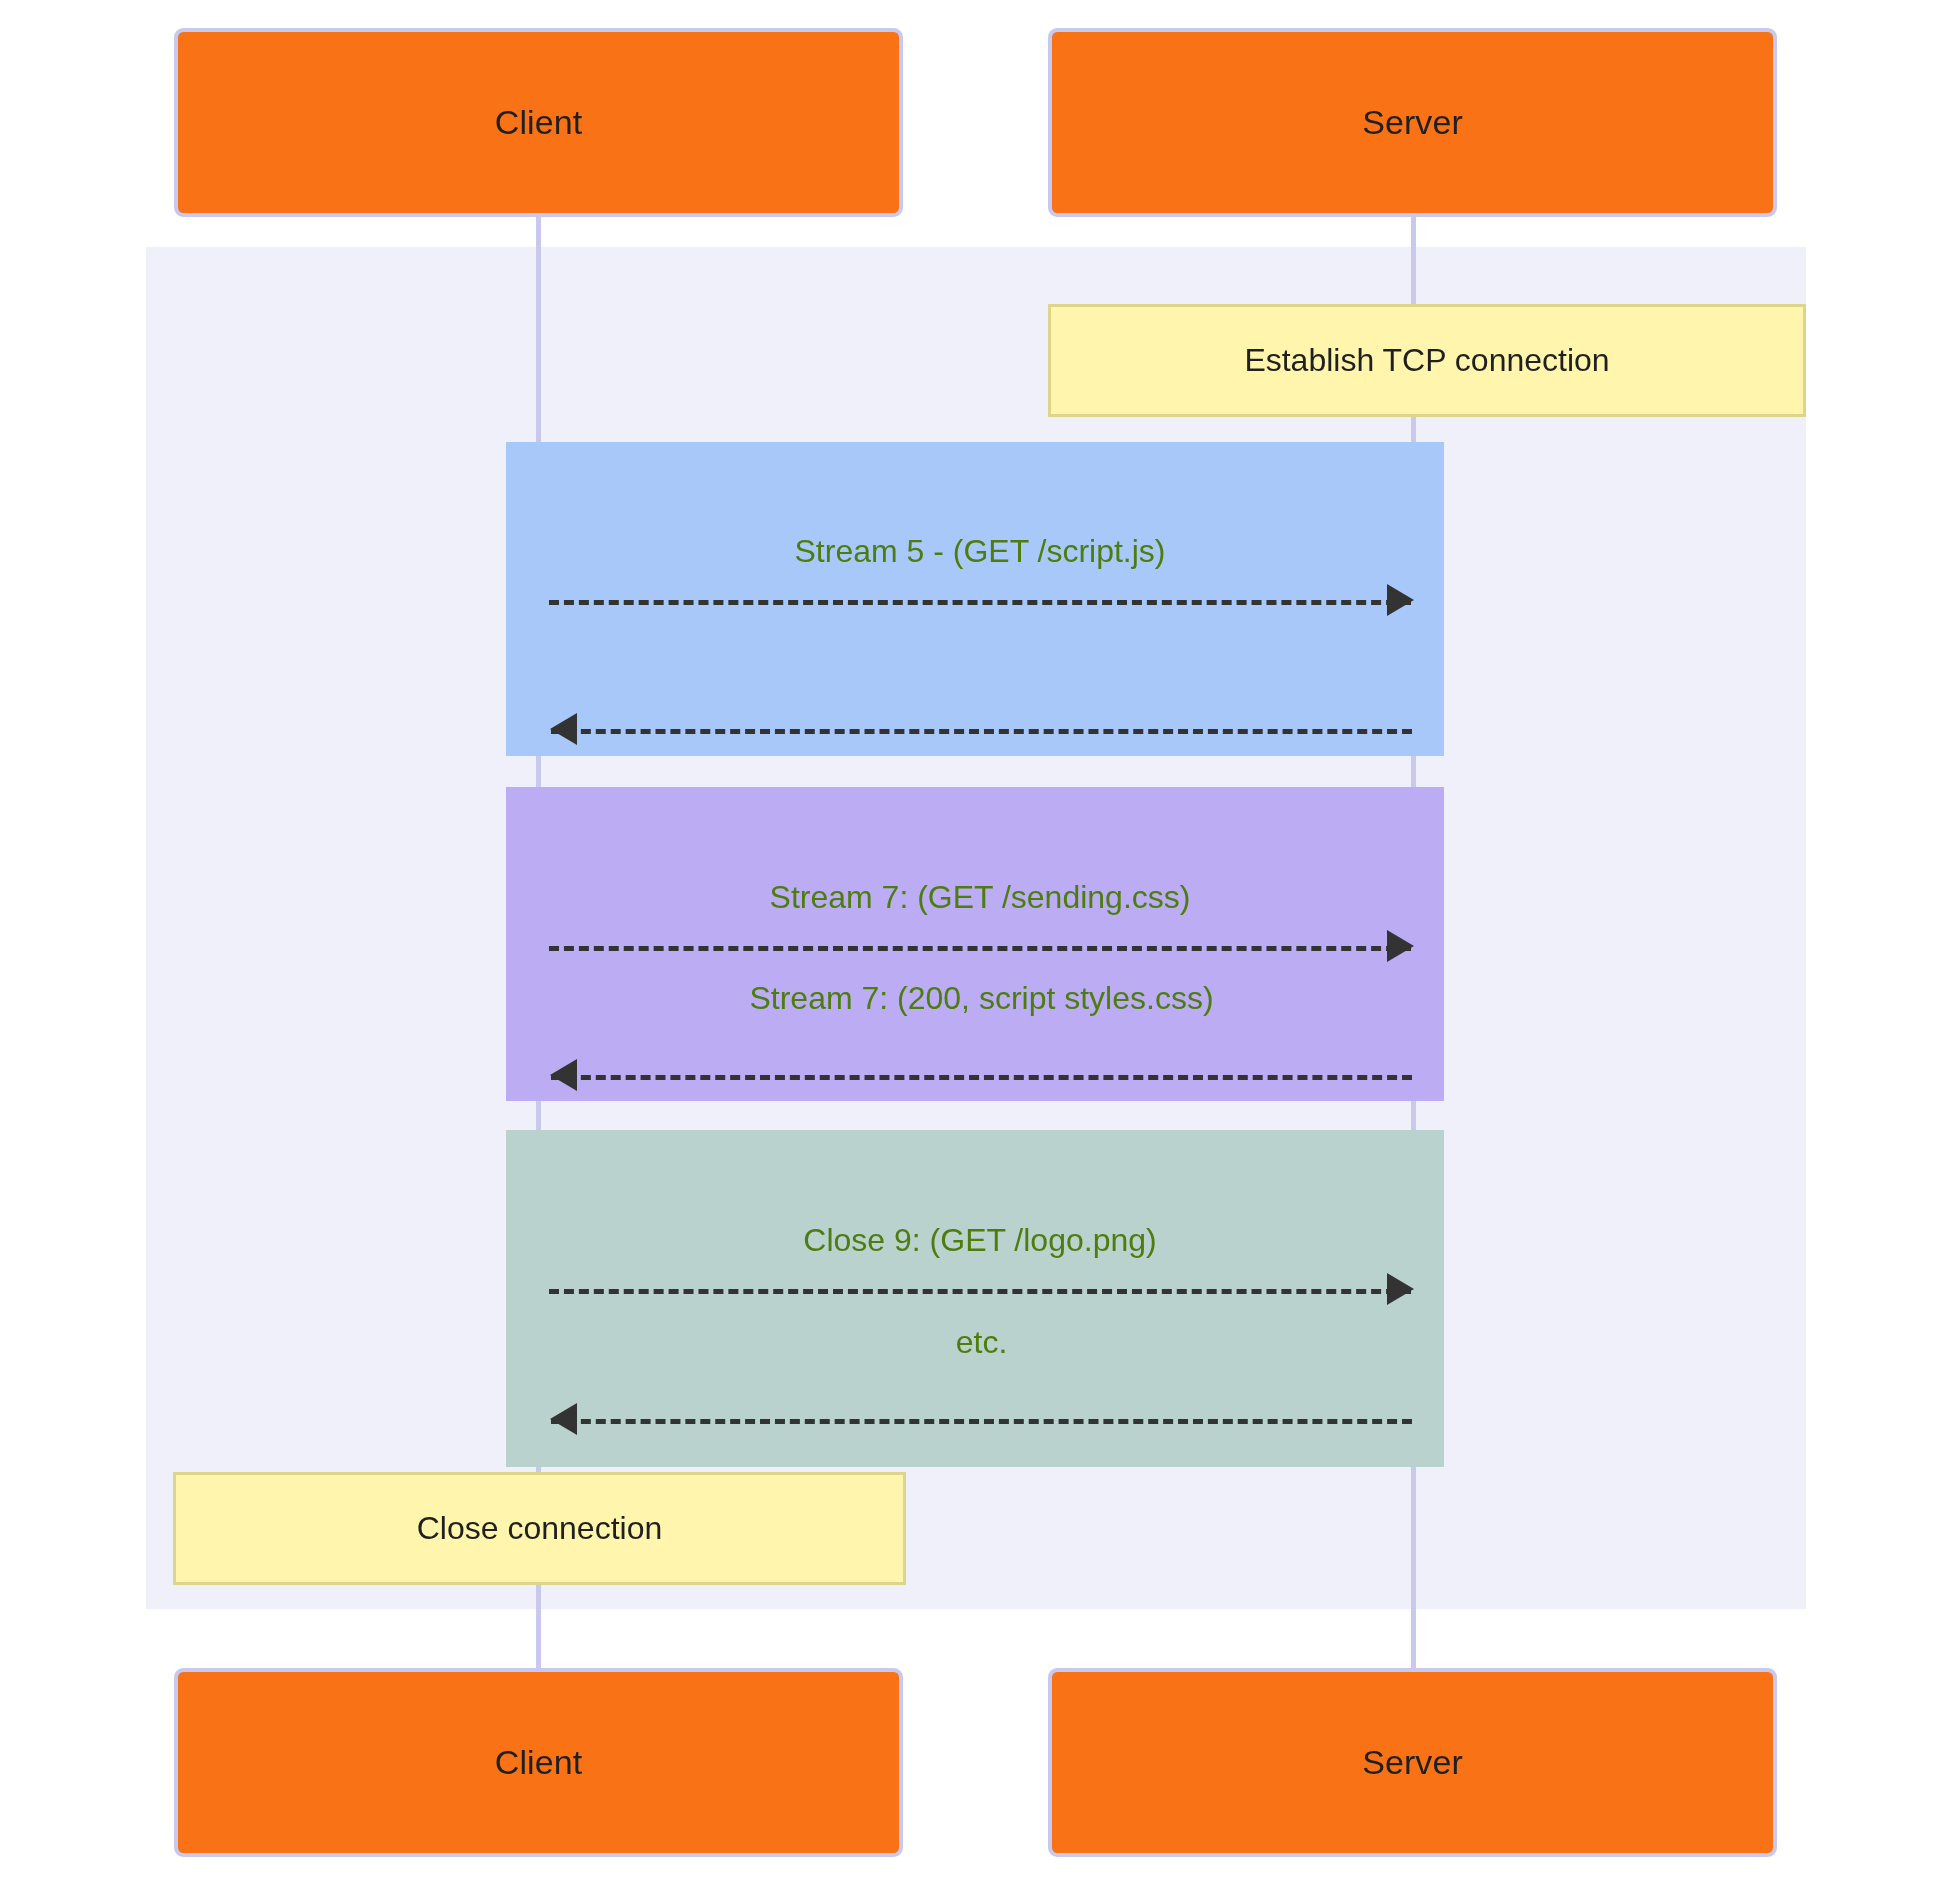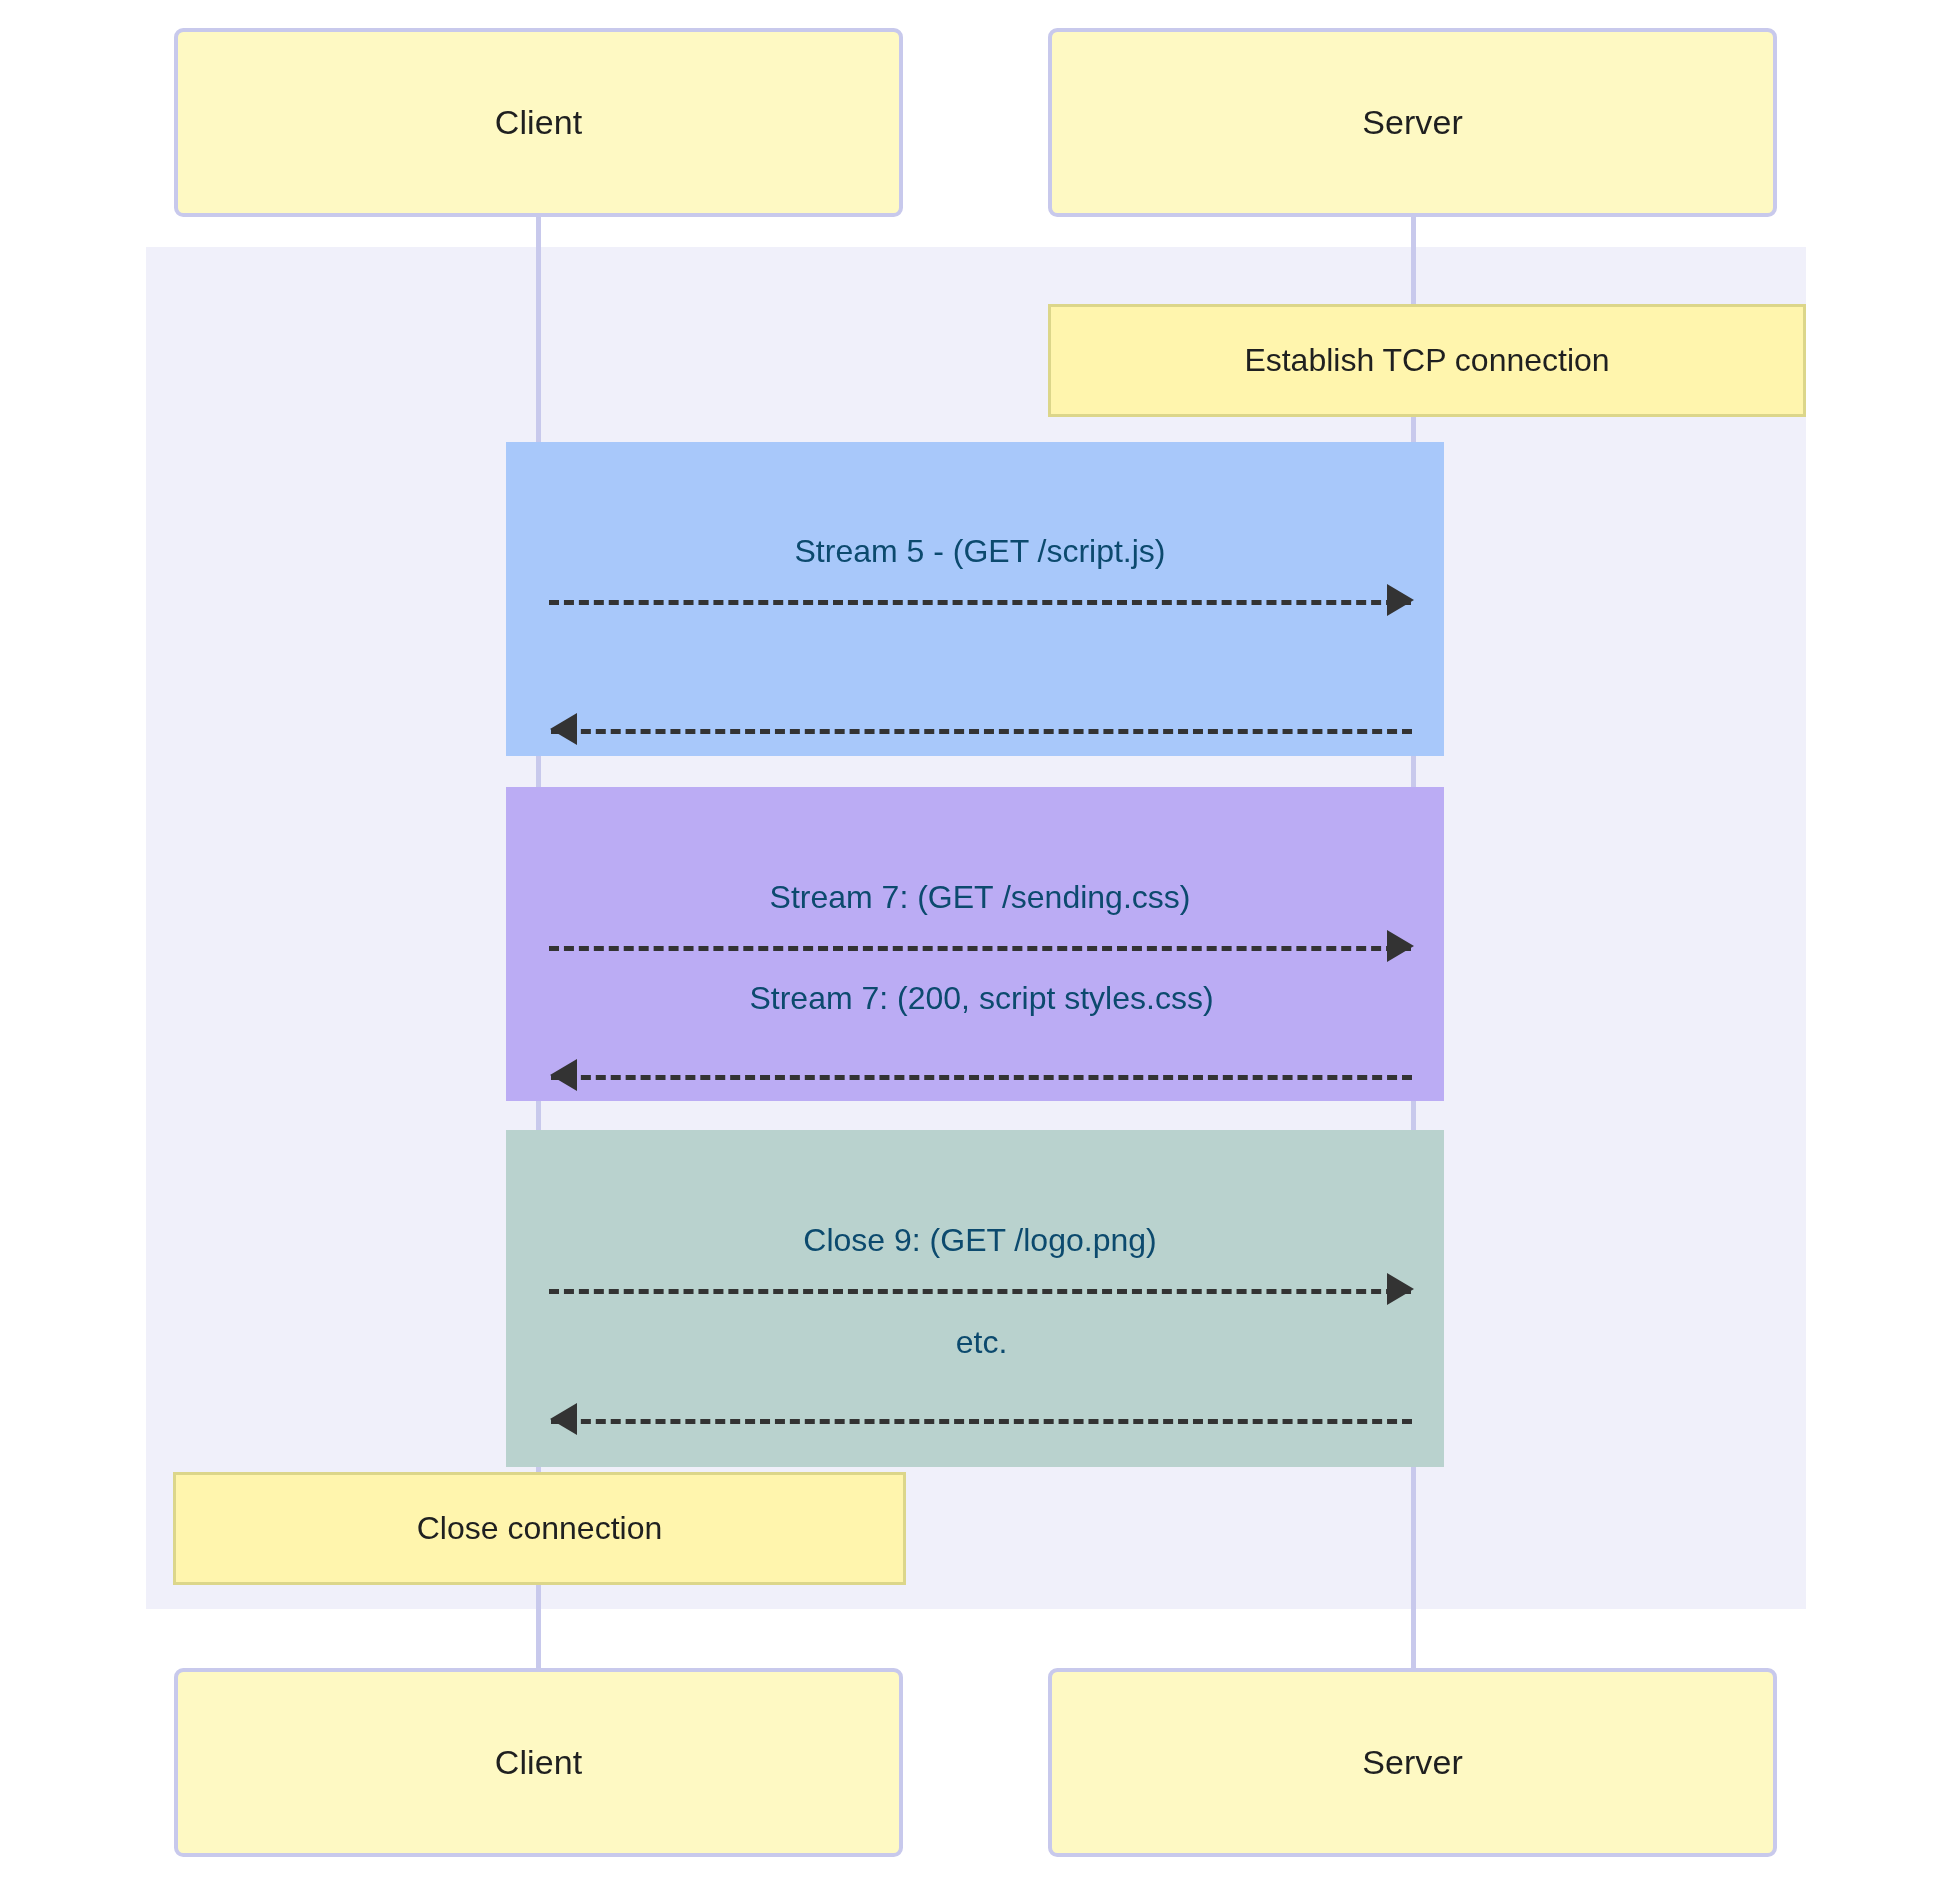--- a/index.html
+++ b/index.html
@@ -8,21 +8,21 @@
 
   
   .bg-rect{position:absolute;left:146px;top:247px;width:1660px;height:1362px;background:#f0f0fa;}
 
   
   .lifeline{position:absolute;width:5.1px;background:#c8c9ec;}
   .lifeline.client{left:536px;top:217px;height:1451px;}
   .lifeline.server{left:1411px;top:217px;height:1451px;}
 
   
-  .actor-box{position:absolute;width:729px;height:189px;border:4.6px solid #c8c9ec;border-radius:9.2px;background:#fef9c3;
+  .actor-box{position:absolute;width:729px;height:189px;border:4.6px solid #c8c9ec;border-radius:9.2px;background:#f97316;
              display:flex;align-items:center;justify-content:center;box-sizing:border-box;}
   .actor-box .actor-label{font-size:34px;color:#1f2020;letter-spacing:0.1px;}
   .actor-client-top{left:174px;top:28px;}
   .actor-server-top{left:1048px;top:28px;}
   .actor-client-bottom{left:174px;top:1668px;}
   .actor-server-bottom{left:1048px;top:1668px;}
 
   
   .stream-block{position:absolute;left:506px;width:938px;}
   .sb-blue{top:442px;height:314px;background:#a8c8fa;}
@@ -31,21 +31,21 @@
 
   
   .note{position:absolute;background:#fff5ad;border:3.1px solid #dcd68a;box-sizing:border-box;
         display:flex;align-items:center;justify-content:center;}
   .note .note-label{font-size:32px;color:#1f2020;}
   .note-tcp{left:1048px;top:304px;width:758px;height:113px;}
   .note-close{left:173px;top:1472px;width:733px;height:113px;}
 
   
   .msg{position:absolute;height:61px;}
-  .msg-label{position:absolute;left:0;right:0;top:0;text-align:center;font-size:32px;color:#0c4a6e;
+  .msg-label{position:absolute;left:0;right:0;top:0;text-align:center;font-size:32px;color:#4d7c0f;
              white-space:nowrap;}
   .msg-line{position:absolute;left:0;right:0;height:0;border-top:5.6px dashed #333333;}
   .arrow-head{position:absolute;width:0;height:0;}
   .arrow-head.right{border-top:16px solid transparent;border-bottom:16px solid transparent;border-left:27.5px solid #333333;}
   .arrow-head.left{border-top:16px solid transparent;border-bottom:16px solid transparent;border-right:27.5px solid #333333;}
 
   
   .m1{left:549px;top:533px;width:862px;}
   .m1 .msg-line{top:67px;}
   .m1 .arrow-head{right:-3.1px;top:51px;}

